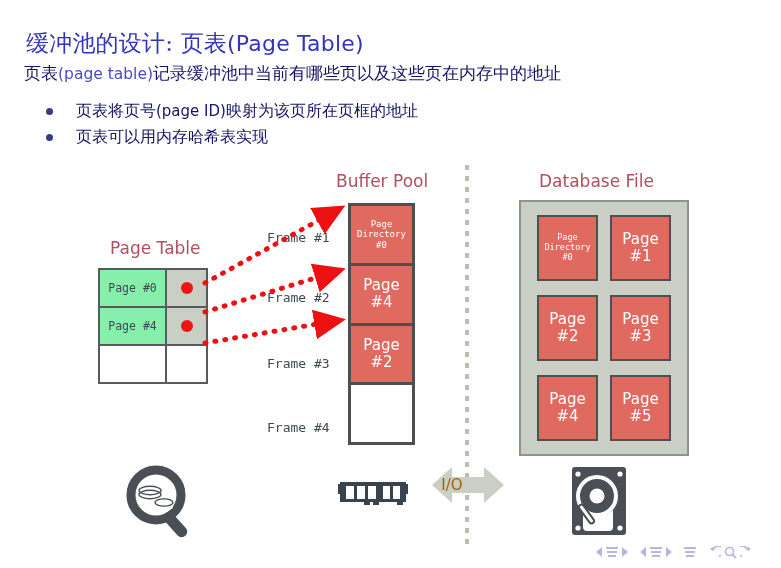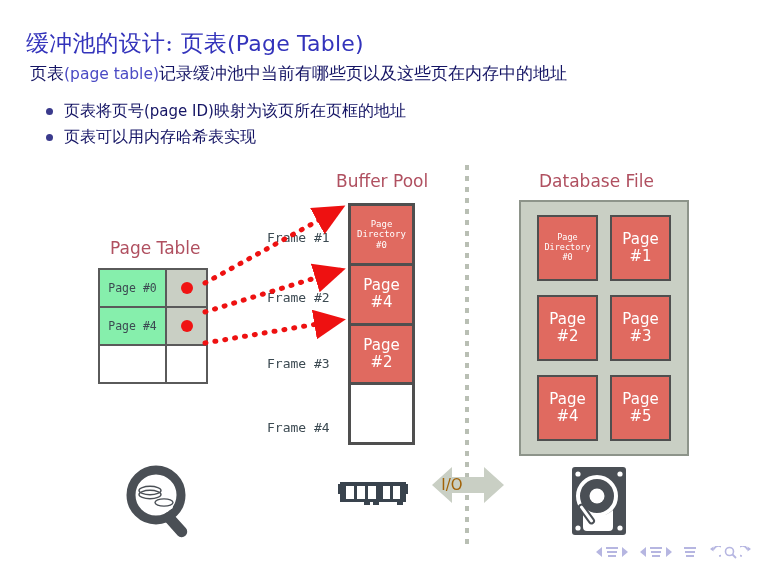--- a/index.html
+++ b/index.html
@@ -26,21 +26,21 @@
     white-space: nowrap;
     letter-spacing: 0.2px;
   }
   #slide-title .latin {
     font-family: "DejaVu Sans", "Liberation Sans", sans-serif;
     font-size: 22px;
   }
 
   #lead-line {
     position: absolute;
-    left: 30px;
+    left: 24px;
     top: 62px;
     font-size: 17px;
     color: #141464;
     font-family: "DejaVu Serif", "Liberation Serif", serif;
     white-space: nowrap;
   }
   #lead-line .hl {
     color: #4a4ac4;
     font-family: "DejaVu Sans", "Liberation Sans", sans-serif;
     font-size: 15.5px;
@@ -48,21 +48,21 @@
 
   .bullet-row {
     position: absolute;
     left: 46px;
     font-size: 16px;
     color: #141464;
     font-family: "DejaVu Serif", "Liberation Serif", serif;
     white-space: nowrap;
     display: flex;
     align-items: center;
-    gap: 11px;
+    gap: 23px;
   }
   #bullet-0 { top: 101px; }
   #bullet-1 { top: 127px; }
   .bullet-dot {
     width: 7px;
     height: 7px;
     border-radius: 50%;
     background: #3a3a8c;
     flex: 0 0 auto;
     display: inline-block;

